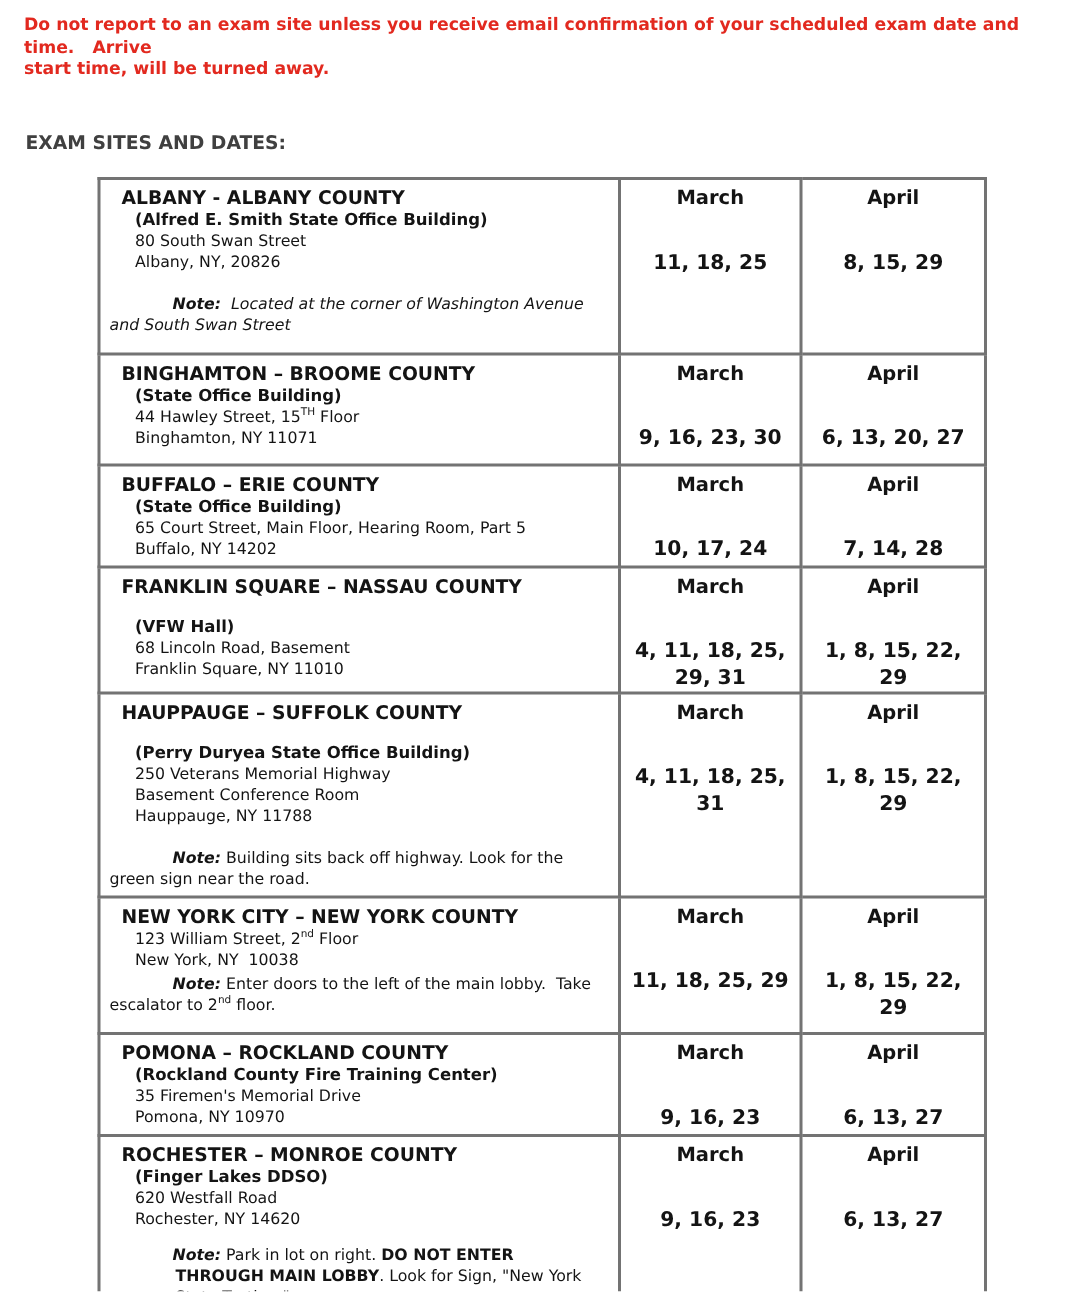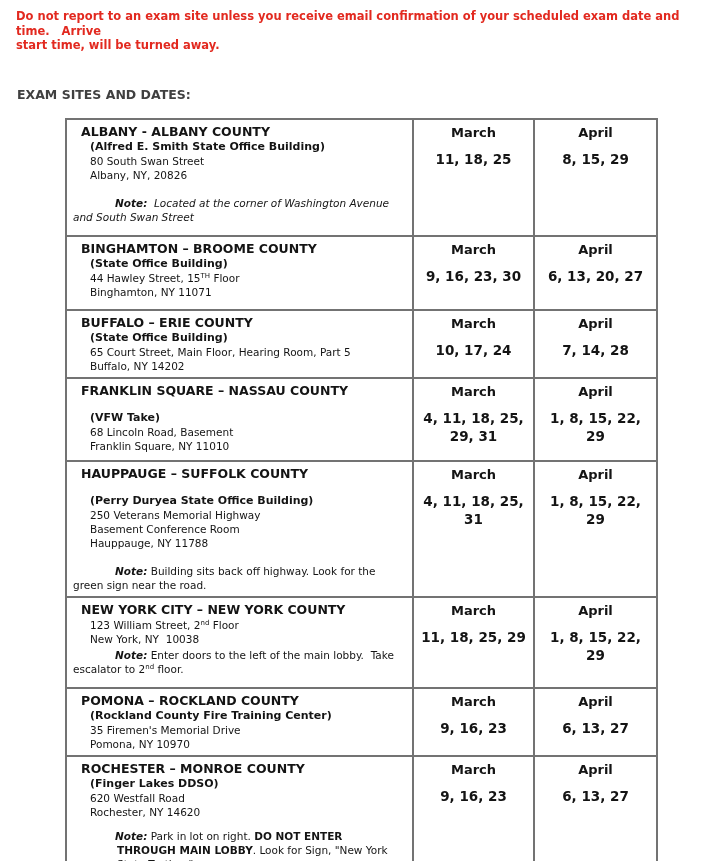--- a/index.html
+++ b/index.html
@@ -21,21 +21,21 @@
   .gap-sm { height:8px; } .gap-md { height:12px; }
   .note { font-size:10.5px; line-height:14px; margin-top:2px; white-space:pre-wrap; }
   .note .nl { font-weight:bold; font-style:italic;margin-left:42px; }
   .note .it { font-style:italic; }
   .note .nb { font-weight:bold; }
   .note-hang { padding-left:44px; text-indent:-44px; }
   sup { font-size:7px; line-height:0; }
 
   td.m-cell { text-align:center; padding-top:4px;border-radius:15px; }
   .m-head { font-size:13px; font-weight:bold; line-height:17px; }
-  .m-dates { margin-top:9px; font-size:13.5px; font-weight:bold; line-height:18px; padding:0 5px; }
+  .m-dates { margin-top:25px; font-size:13.5px; font-weight:bold; line-height:18px; padding:0 5px; }
 
   tr.r0 { height:117px; } tr.r1 { height:74px; } tr.r2 { height:68px; }
   tr.r3 { height:83px; }  tr.r4 { height:133px; } tr.r5 { height:91px; }
   tr.r6 { height:65px; }  tr.r7 { height:102px; }
 </style>
 </head>
 <body>
 
 <div class="page">
 
@@ -104,21 +104,21 @@
       <td class="m-cell">
         <div class="m-head">April</div>
         <div class="m-dates">7, 14, 28</div>
       </td>
     </tr>
 
     <tr class="r3">
       <td class="site-cell">
         <div class="site-name">FRANKLIN SQUARE – NASSAU COUNTY</div>
         <div class="gap-md"></div>
-        <div class="building">(VFW Take)</div>
+        <div class="building">(VFW Hall)</div>
         <div class="addr">68 Lincoln Road, Basement</div>
         <div class="addr">Franklin Square, NY 11010</div>
       </td>
       <td class="m-cell">
         <div class="m-head">March</div>
         <div class="m-dates">4, 11, 18, 25, 29, 31</div>
       </td>
       <td class="m-cell">
         <div class="m-head">April</div>
         <div class="m-dates">1, 8, 15, 22, 29</div>

